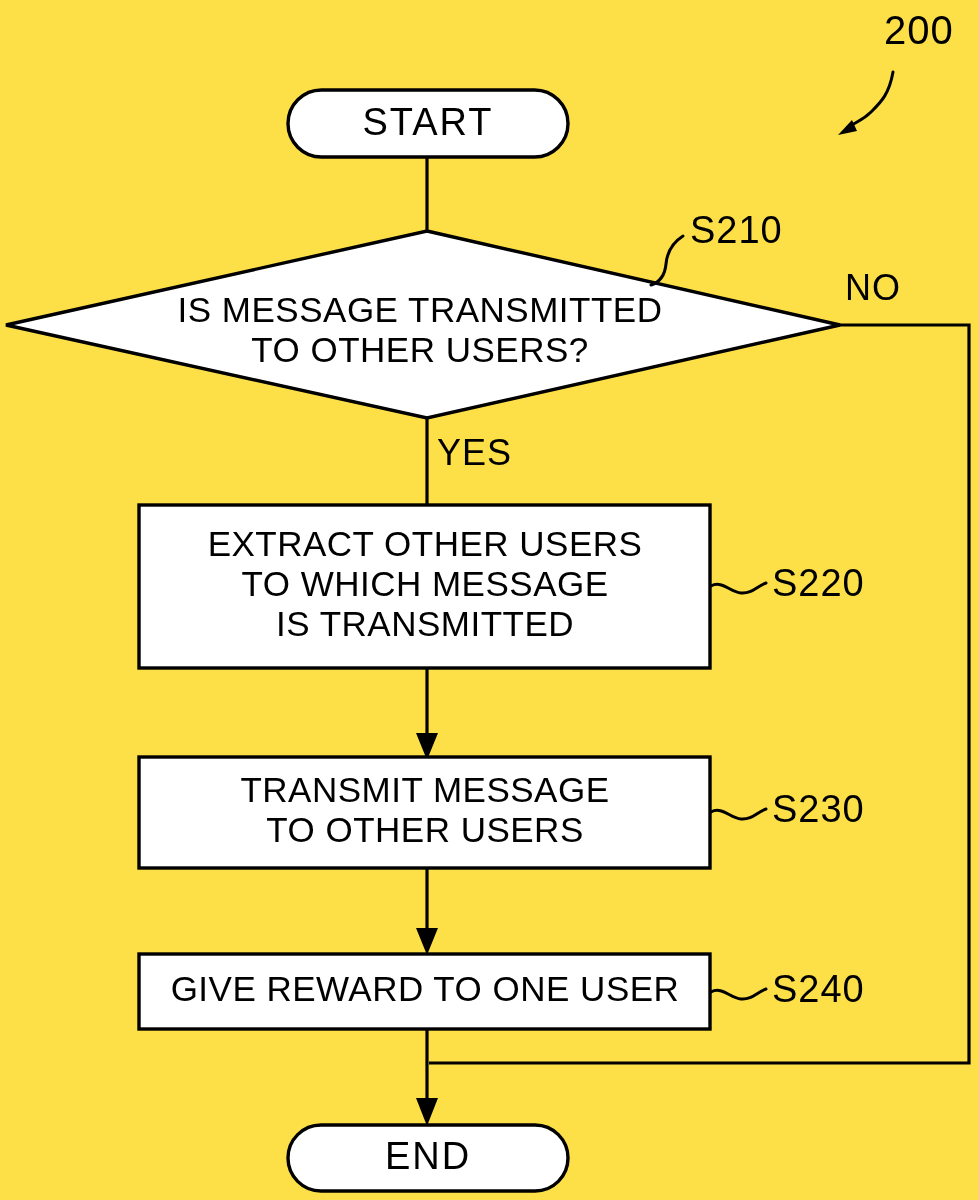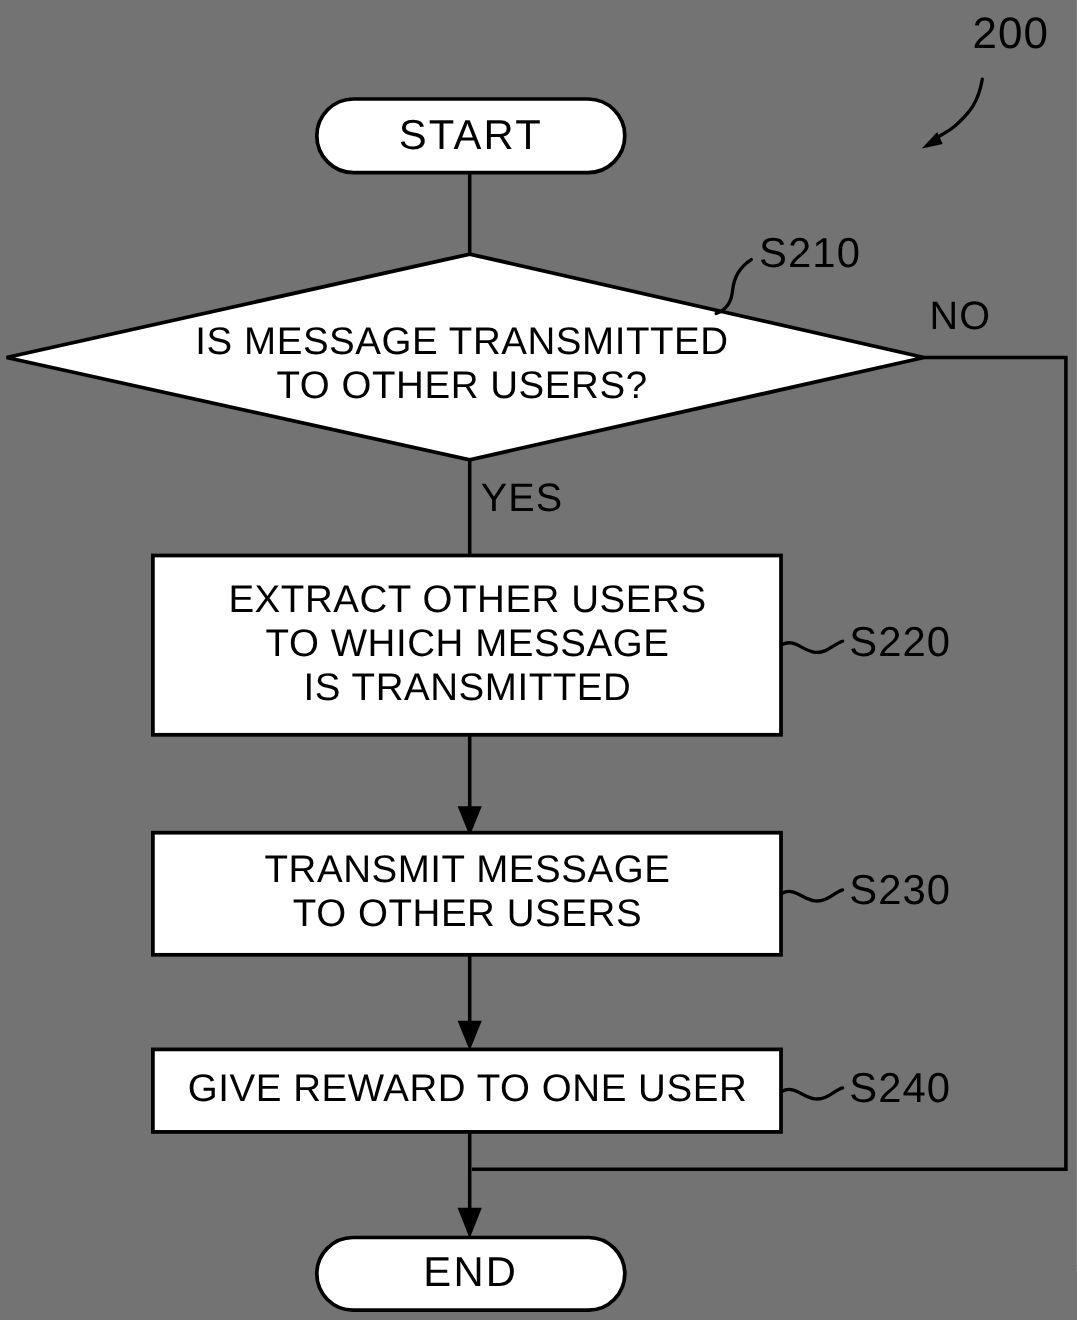--- a/index.html
+++ b/index.html
@@ -8,21 +8,21 @@
     padding: 0;
     background: #ffffff;
   }
   body {
     font-family: "Liberation Sans", sans-serif;
   }
   #canvas {
     position: relative;
     width: 979px;
     height: 1200px;
-    background: #737373;
+    background: #fde047;
     overflow: hidden;
   }
   #figure-svg {
     position: absolute;
     top: 0;
     left: 0;
     width: 979px;
     height: 1200px;
   }
   

